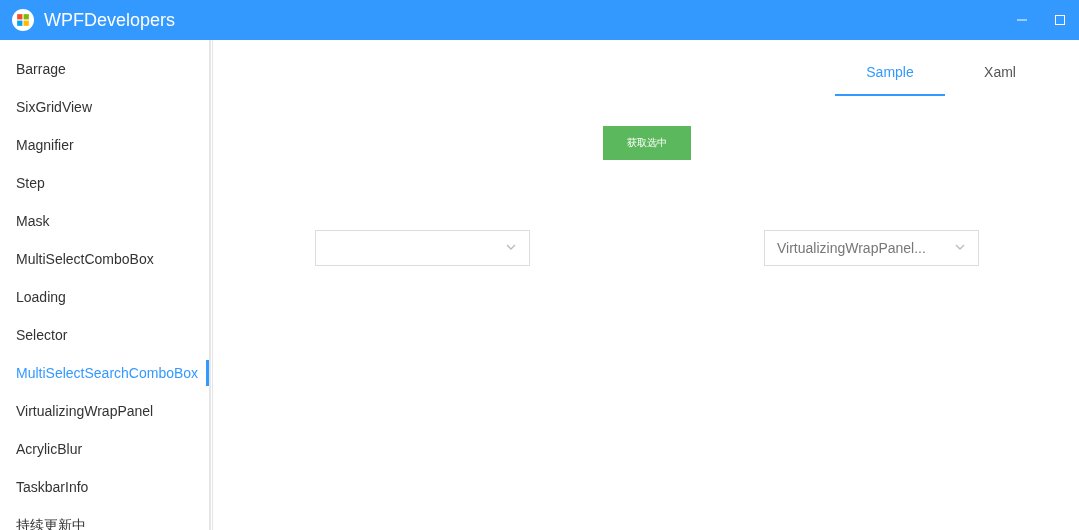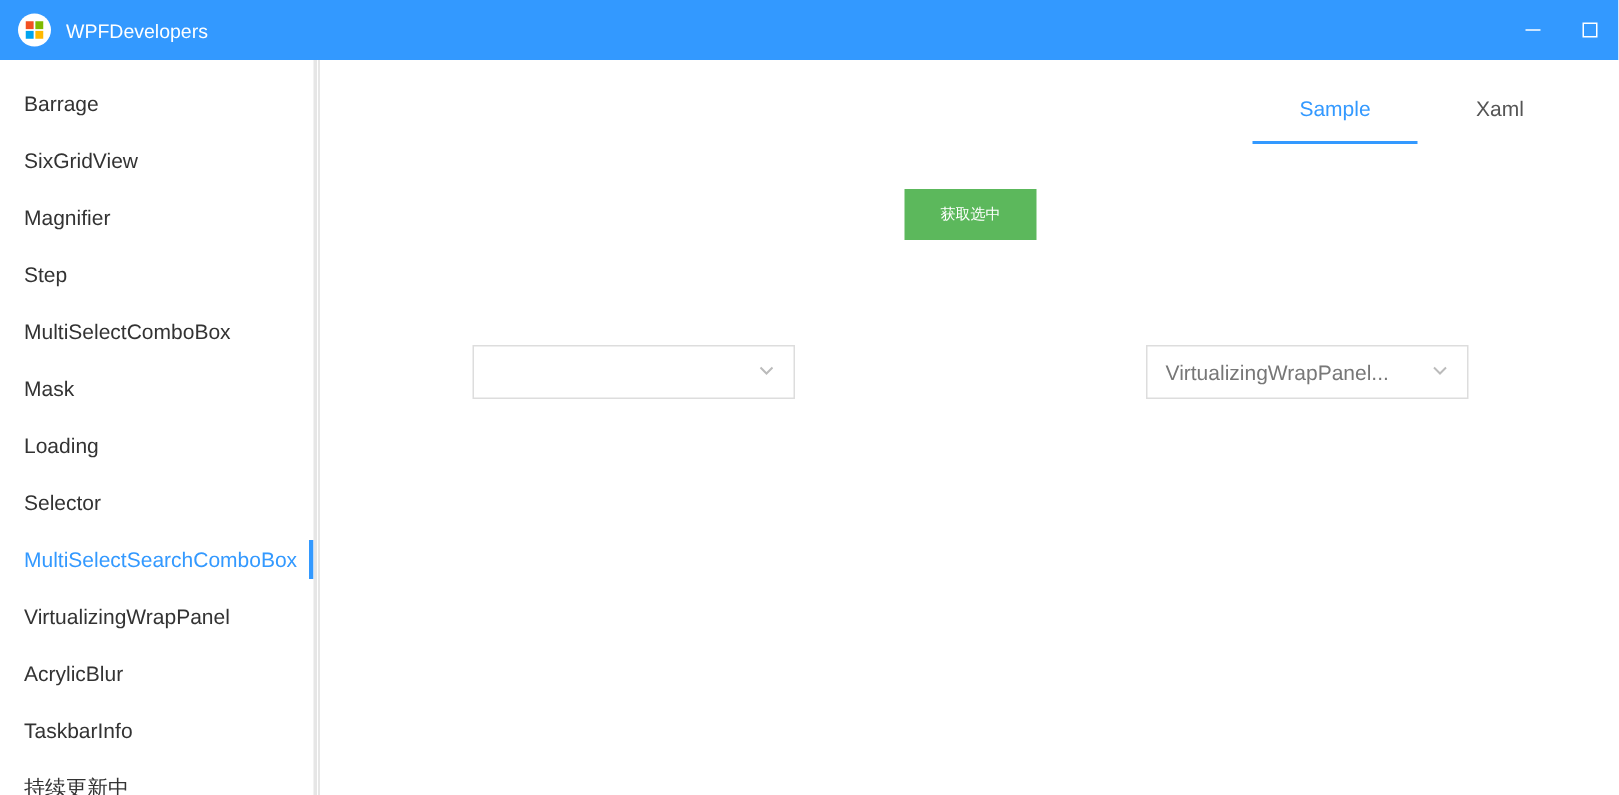--- a/index.html
+++ b/index.html
@@ -1,21 +1,21 @@
 <!DOCTYPE html>
 <html><head>
 <meta charset="utf-8">
 <style>
 * { margin: 0; padding: 0; box-sizing: border-box; }
 body { font-family: "Segoe UI", "Microsoft YaHei", sans-serif; font-size: 14px; color: #333; background: #fff; width: 1079px; height: 530px; overflow: hidden; }
 
 .titlebar { height: 40px; background: #3399ff; display: flex; align-items: center; padding-left: 12px; color: #fff; }
 .titlebar .logo { width: 22px; height: 22px; background: #fff; border-radius: 50%; display: flex; align-items: center; justify-content: center; margin-right: 10px; }
 .titlebar .logo svg { width: 14px; height: 14px; }
-.titlebar .title { font-size: 13px; font-weight: 500; flex: 1; }
+.titlebar .title { font-size: 18px; font-weight: 500; flex: 1; }
 .titlebar .winbtns { display: flex; }
 .titlebar .winbtn { width: 38px; height: 40px; display: flex; align-items: center; justify-content: center; color: #fff; }
 .titlebar .winbtn svg { width: 12px; height: 12px; }
 
 .body { display: flex; height: calc(530px - 40px); }
 
 .sidebar { width: 210px; border-right: 1px solid #e6e6e6; overflow-y: hidden; padding-top: 10px; position: relative; }
 .sidebar::after { content: ""; position: absolute; right: 0; top: 0; bottom: 0; width: 8px; }
 .splitter { width: 5px; cursor: ew-resize; }
 .splitter .grip { width: 5px; height: 100%; background-image: linear-gradient(90deg, #e6e6e6 1px, transparent 1px, transparent 2px, #e6e6e6 2px, #e6e6e6 3px, transparent 3px); }
@@ -65,22 +65,22 @@
     </div>
   </div>
 </div>
 
 <div class="body">
   <div class="sidebar" id="sidebar">
       <div class="sideitem">Barrage</div>
       <div class="sideitem">SixGridView</div>
       <div class="sideitem">Magnifier</div>
       <div class="sideitem">Step</div>
+      <div class="sideitem">Mask</div>
       <div class="sideitem">MultiSelectComboBox</div>
-      <div class="sideitem">Mask</div>
       <div class="sideitem">Loading</div>
       <div class="sideitem">Selector</div>
       <div class="sideitem active">MultiSelectSearchComboBox</div>
       <div class="sideitem">VirtualizingWrapPanel</div>
       <div class="sideitem">AcrylicBlur</div>
       <div class="sideitem">TaskbarInfo</div>
       <div class="sideitem">持续更新中</div>
     </div>
 
   <div class="splitter">

